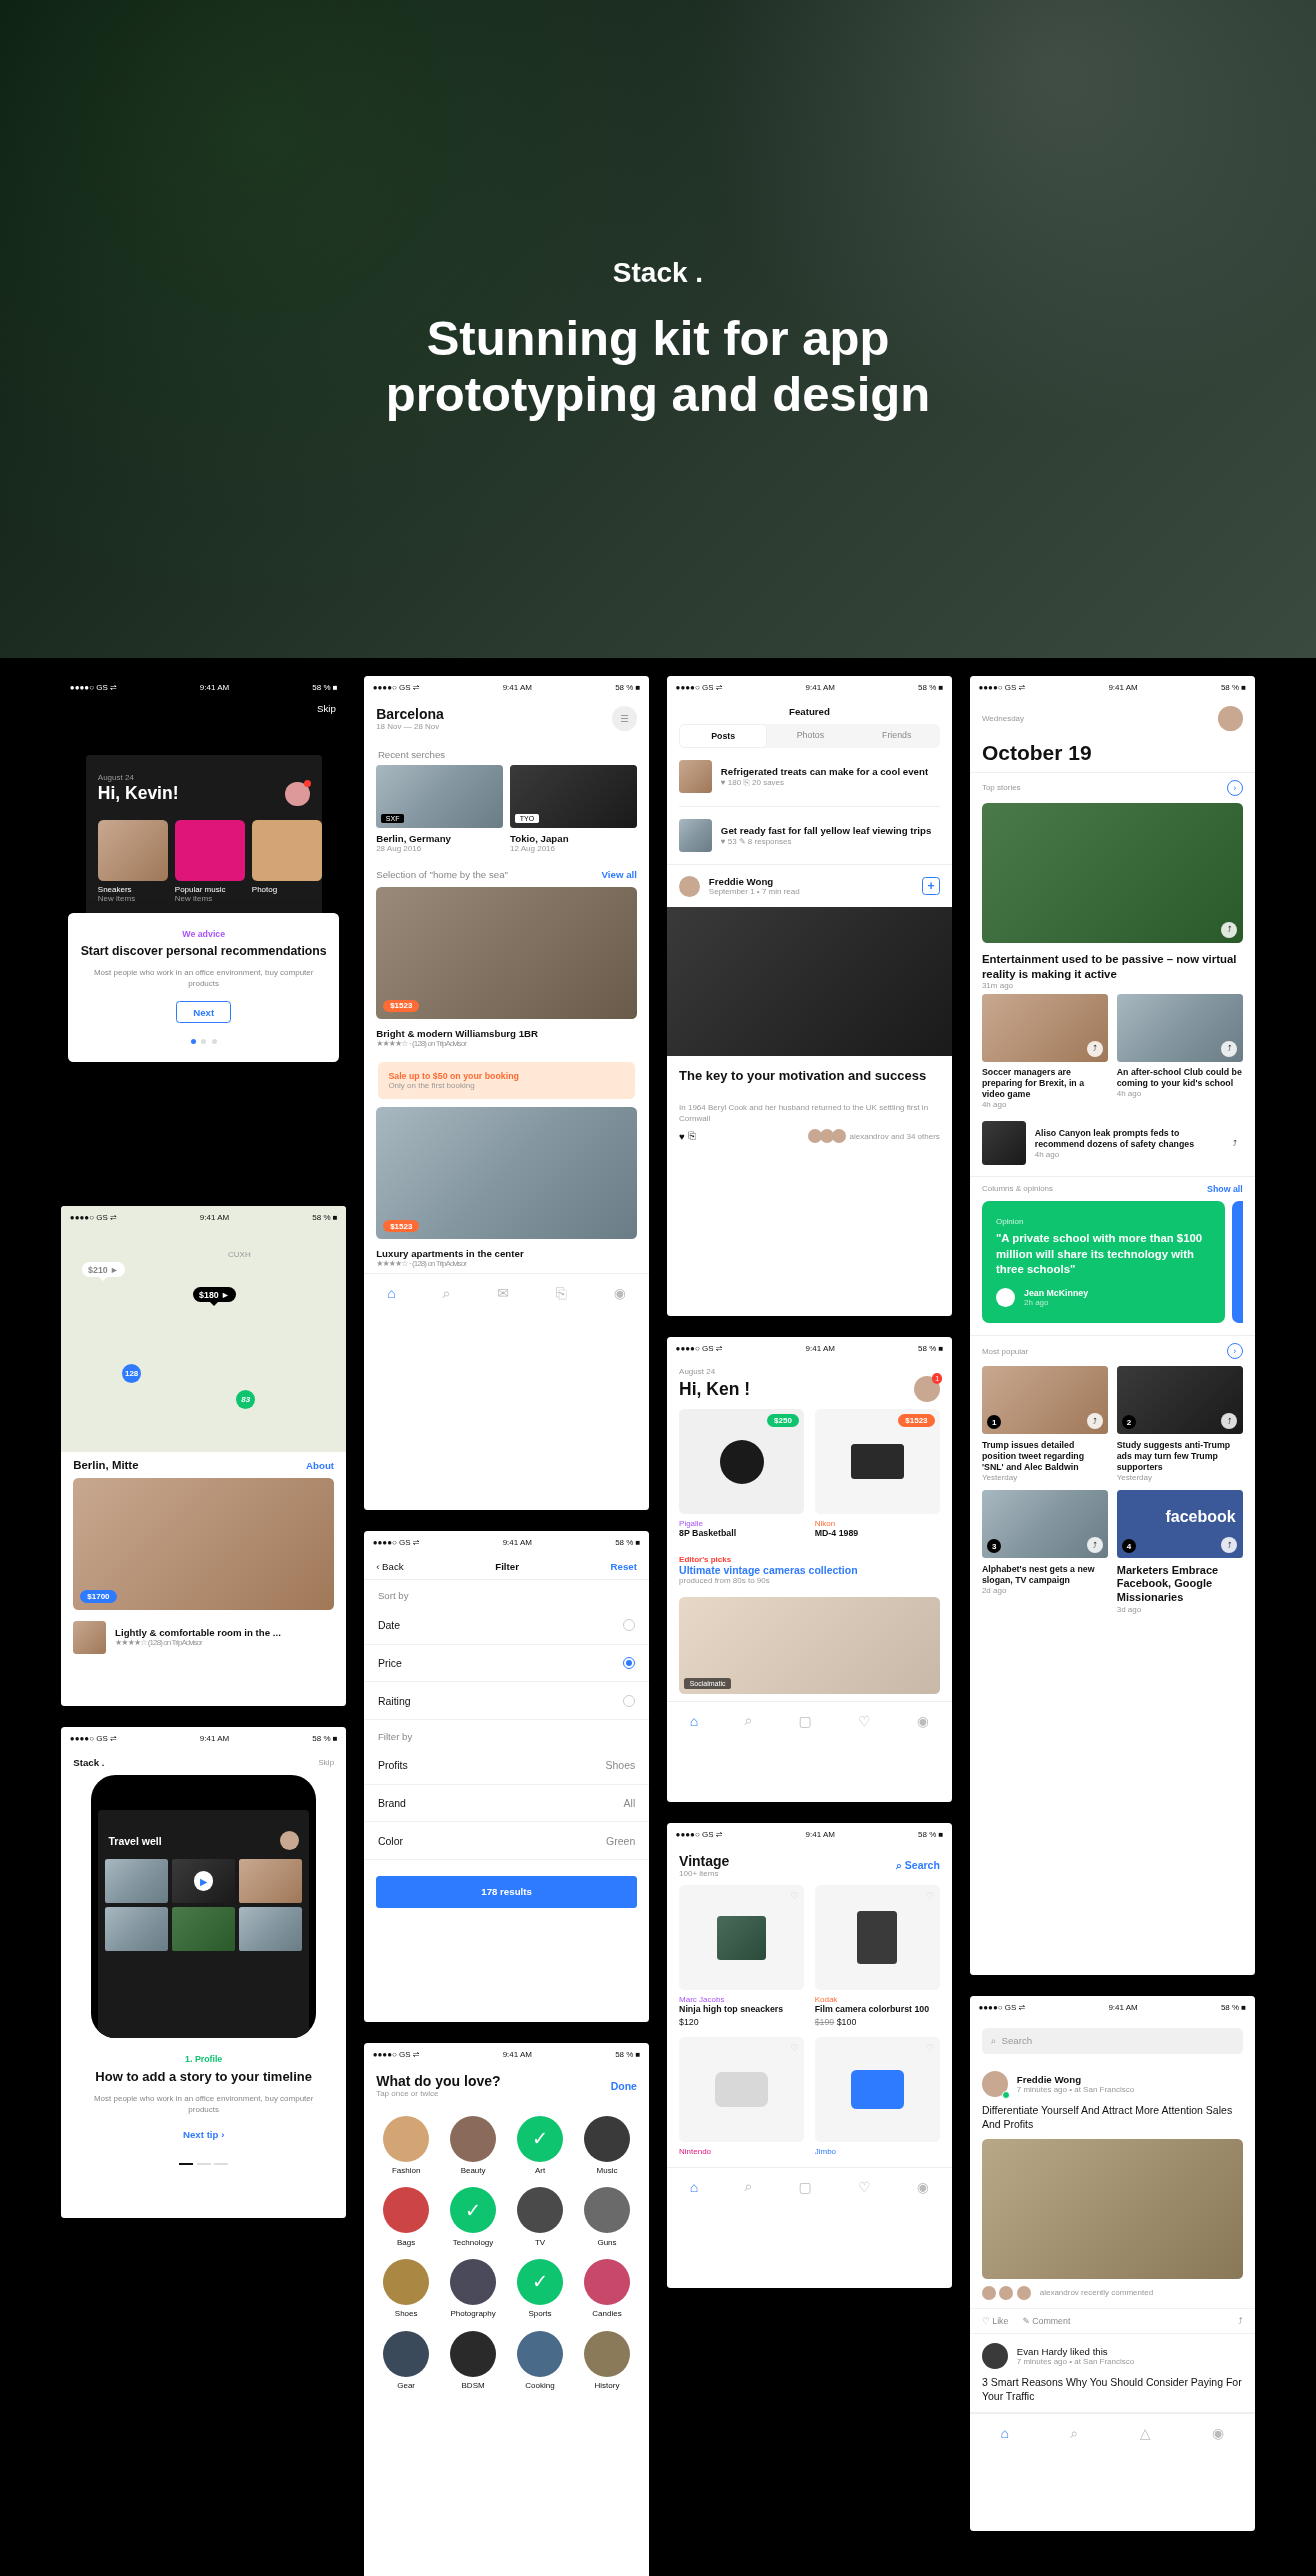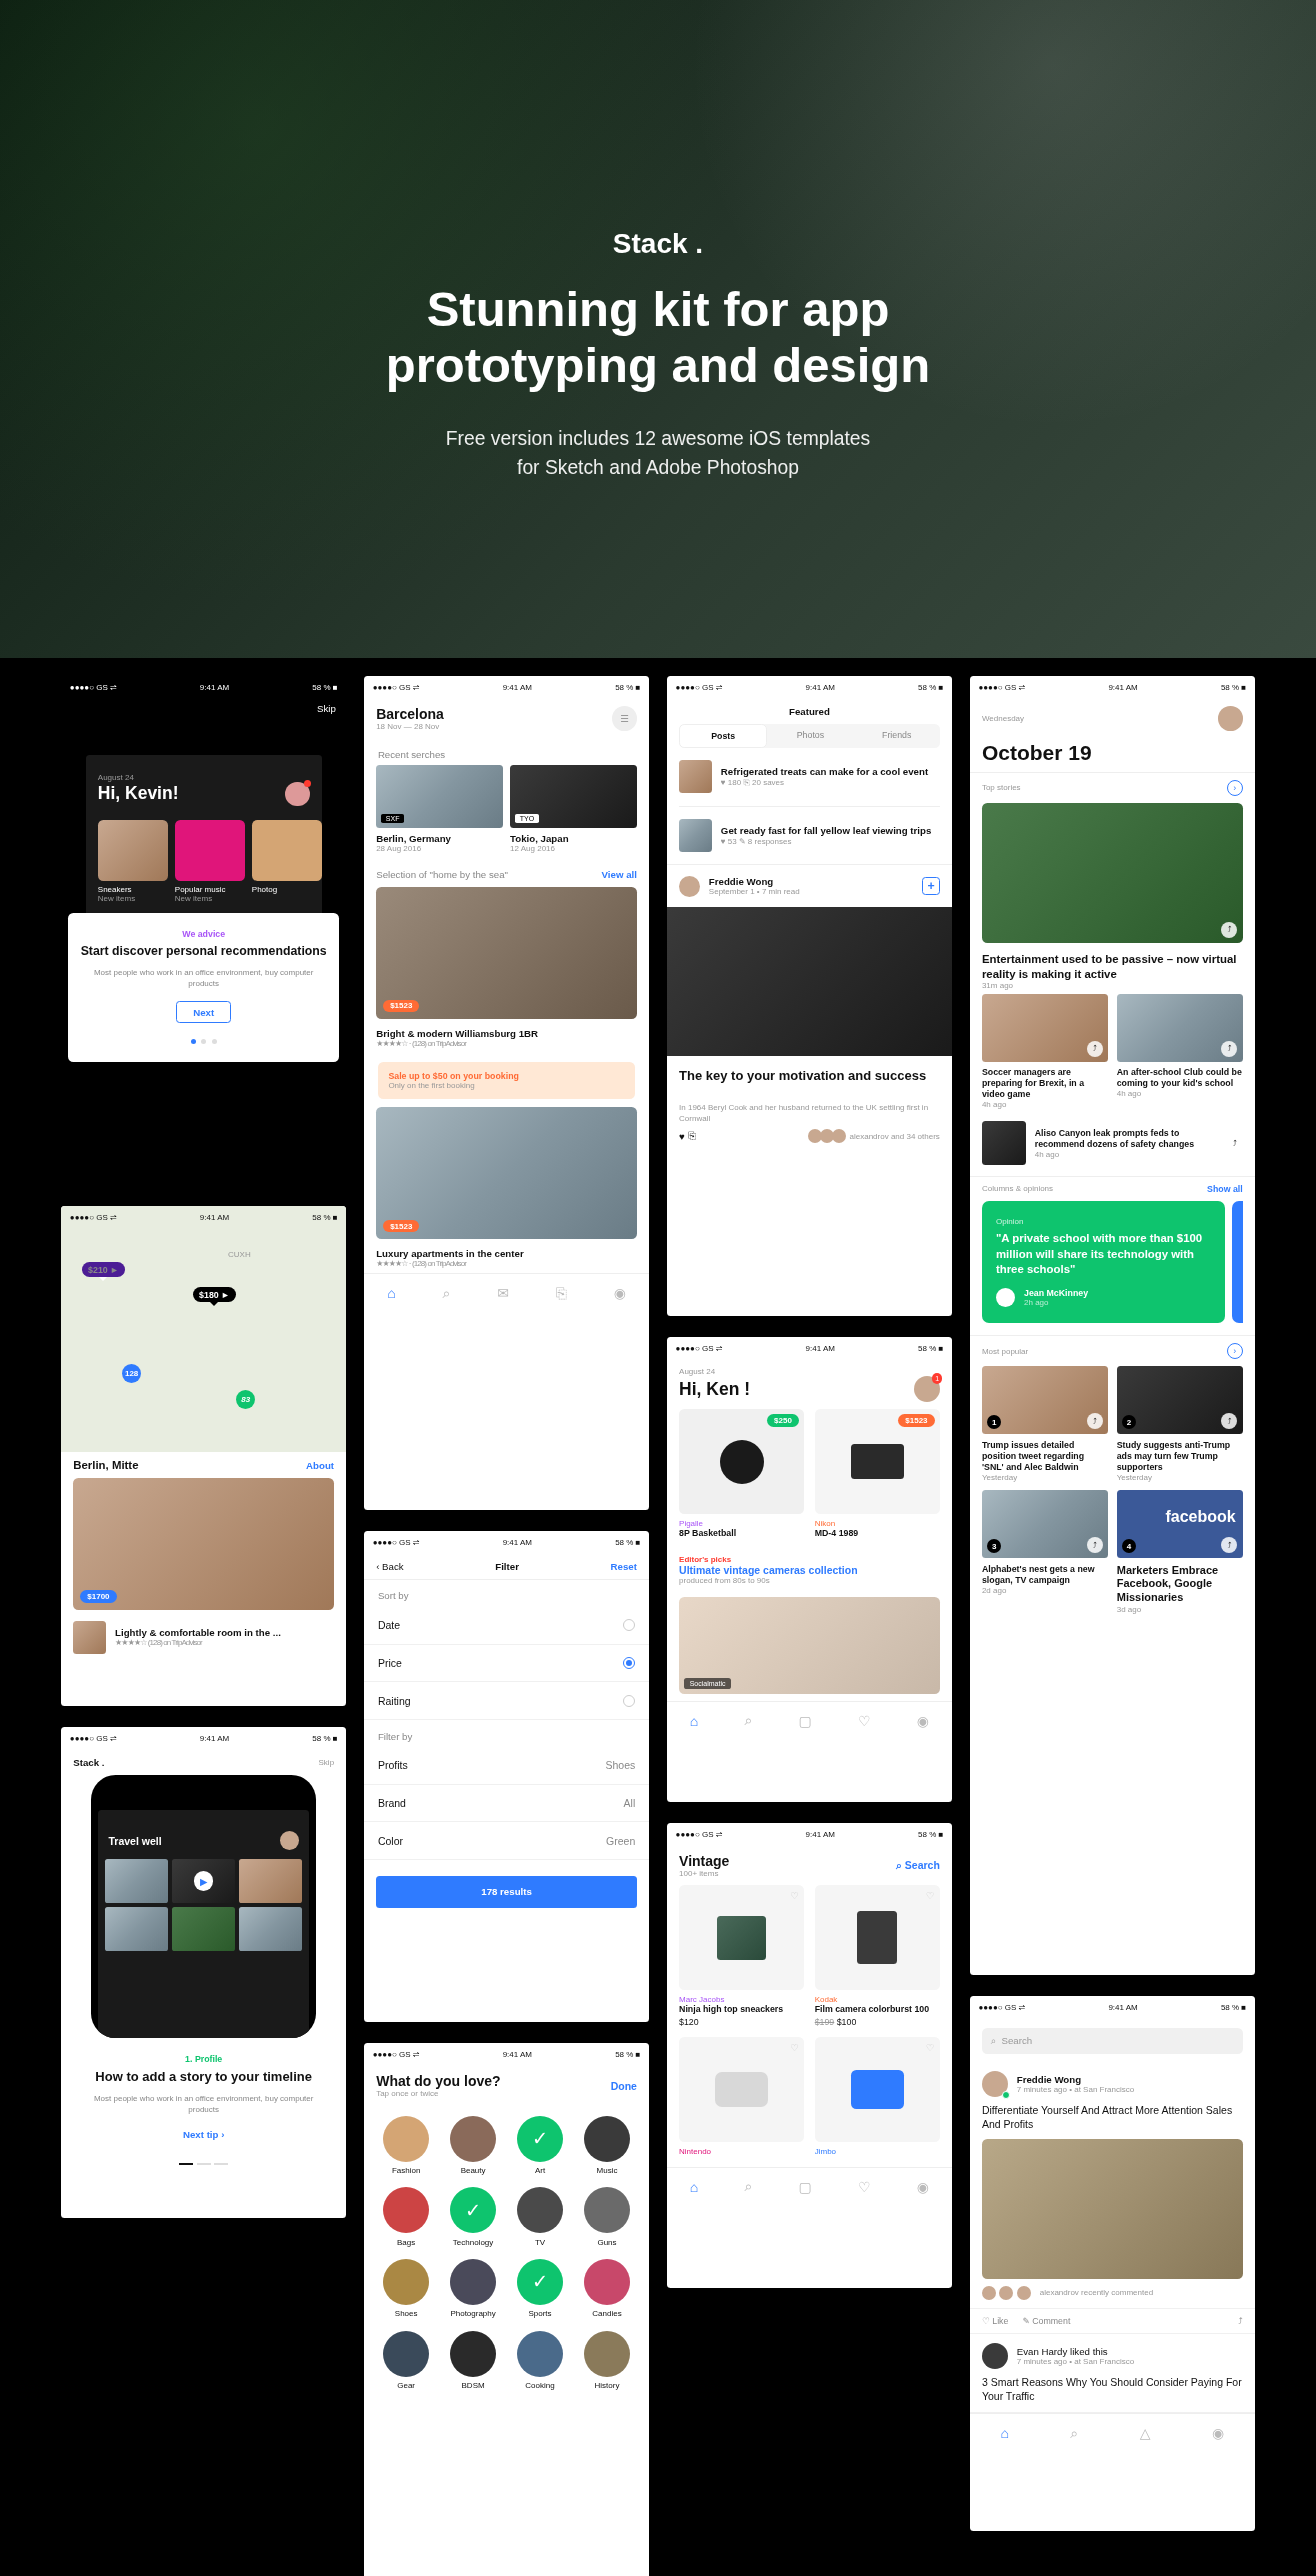--- a/index.html
+++ b/index.html
@@ -59,21 +59,21 @@
 
 .s1top { height:21px; background:#000; color:#fff; text-align:right; padding:3.5px 10.5px; font-size:9.7px; }
 .phone { background:#000; border-radius:24.6px; margin:0 17.5px; padding:35px 7px 0; height:219px; overflow:hidden; }
 .phone.small { height:263px; margin:0 30px; }
 .phone-inner { background:#1a1a1a; border-radius:3.5px; height:100%; overflow:hidden; color:#fff; }
 .modal { background:#fff; margin:-26px 7px 10.5px; border-radius:5.3px; padding:16px 12.3px; text-align:center; box-shadow:0 3.5px 17.5px rgba(0,0,0,.15); position:relative; }
 
 .map-bg { background:#e8ede0; height:246px; position:relative; }
 .marker { position:absolute; background:#000; color:#fff; font-size:8.8px; padding:2.6px 6.1px; border-radius:8.8px; font-weight:600; }
 .marker::after { content:""; position:absolute; border:4.4px solid transparent; border-top-color:#000; bottom:-8px; left:50%; transform:translateX(-50%); }
-.marker.white { background:#4c1d95; color:#888; }
+.marker.white { background:#ffffff; color:#888; }
 .marker.white::after{ border-top-color:#fff; }
 .dot { position:absolute; width:19.3px; height:19.3px; border-radius:50%; display:flex; align-items:center; justify-content:center; color:#fff; font-size:8px; font-weight:600; }
 
 .mini { width:33px; height:33px; border-radius:3.5px; }
 
 .promo { background:#ffe8d5; margin:8.8px 14px; border-radius:5.3px; padding:8.8px 10.5px; font-size:8.8px; }
 .promo .t { color:#ff6b35; font-weight:600; }
 
 .cat-grid { display:grid; grid-template-columns:repeat(4,1fr); gap:12.3px 7px; padding:10.5px 12.3px; }
 .cat { text-align:center; font-size:8px; }
@@ -109,21 +109,20 @@
 .destcard .img { height:63px; border-radius:3.5px; position:relative; overflow:hidden; margin-bottom:5.3px; }
 .dest-badge { position:absolute; bottom:5.3px; left:5.3px; background:#000; color:#fff; font-size:7px; padding:0.9px 4.4px; border-radius:1.8px; }
 </style>
 </head>
 <body>
 
 <div class="hero">
   <div class="hero-inner">
     <div class="hero-logo">Stack .</div>
     <div class="hero-title">Stunning kit for app prototyping and design</div>
-    <div class="hero-sub"><span>Free version includes 12 awesome iOS templates</span><br><span>for Sketch and Adobe Photoshop</span></div>
   </div>
 </div>
 
 <div class="grid">
 
 <div class="col">
 
   <div class="screen" style="background:#000;height:509px;">
     <div class="status dark">
           <i>●●●●○ GS ⇌</i>

